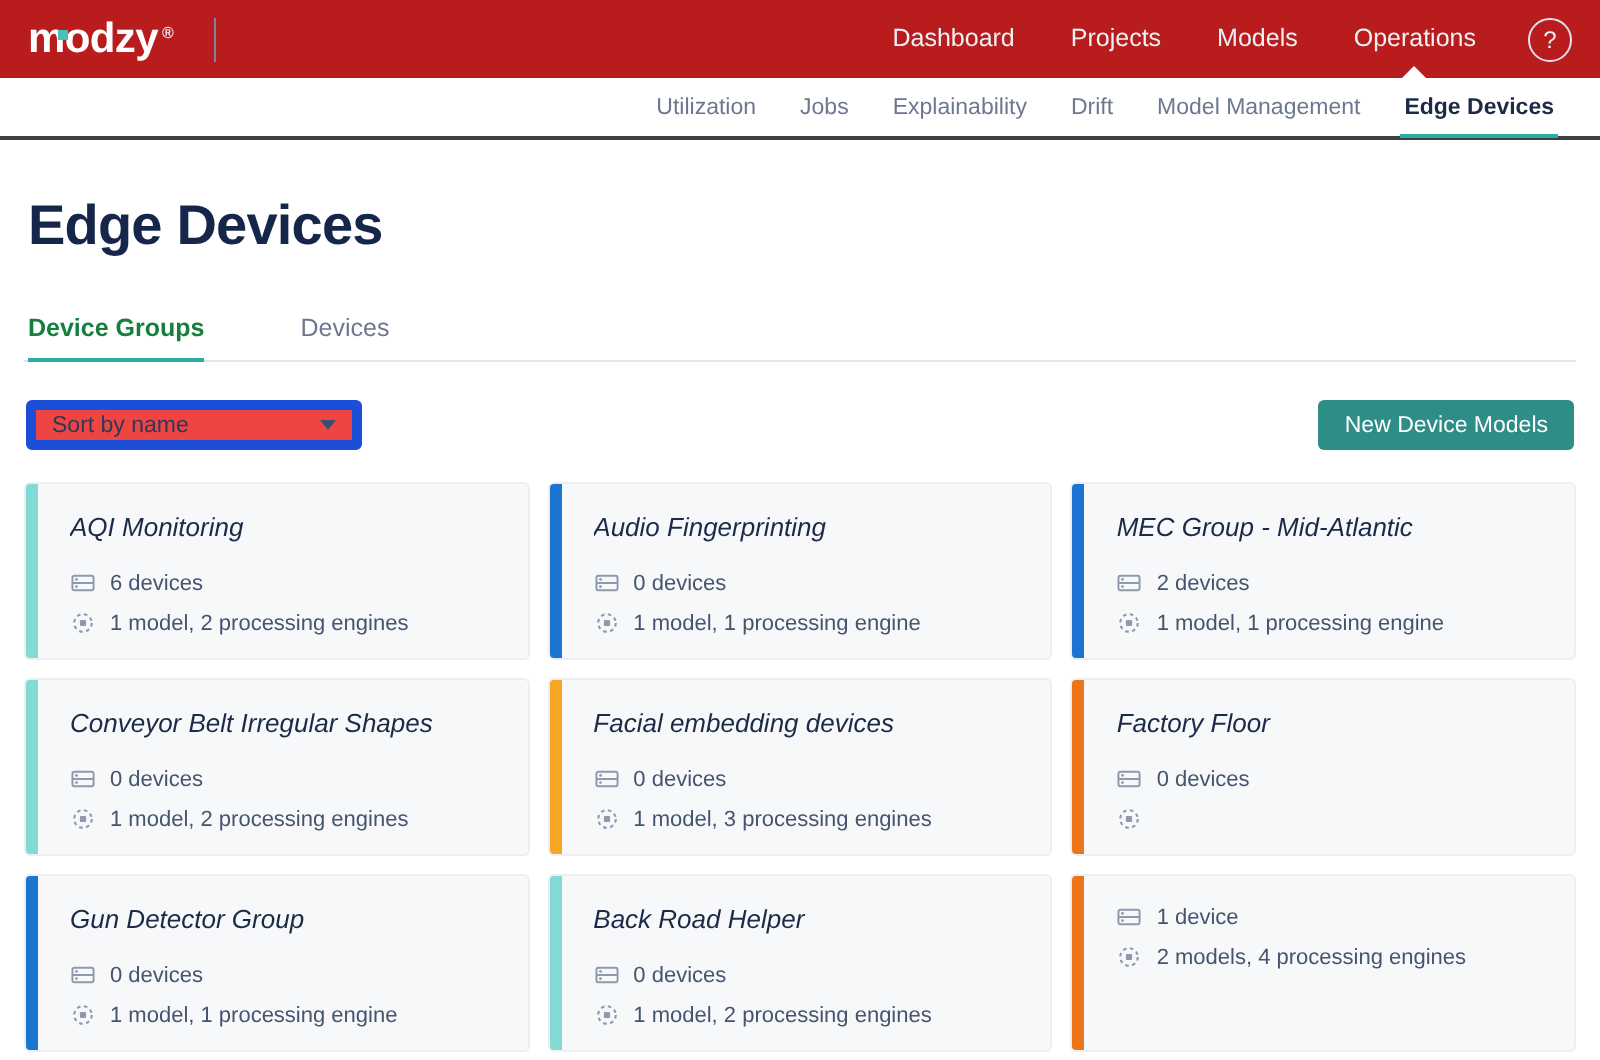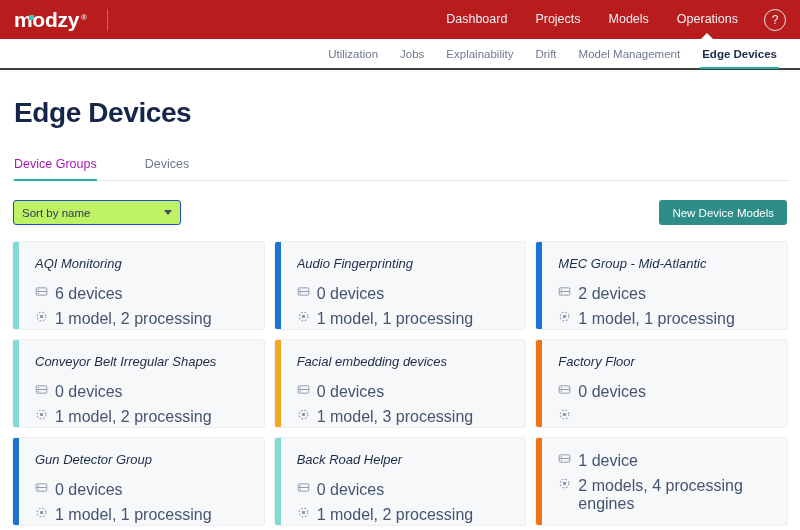--- a/index.html
+++ b/index.html
@@ -149,43 +149,43 @@
   }
   .tab {
     font-size: 12.5px;
     color: #6d7890;
     padding: 0 8px 9px 0;
     margin-right: 40px;
     cursor: pointer;
     position: relative;
     white-space: nowrap;
   }
-  .tab.active { color: #a21caf; font-weight: normal; }
+  .tab.active { color: #15803d; font-weight: bold; }
   .tab.active::after {
     content: "";
     position: absolute;
     left: 0; right: 8px;
     bottom: -1px;
     height: 2.5px;
     background: #2aada3;
   }
 
   .toolbar {
     margin-top: 19px;
     display: flex;
     align-items: center;
     justify-content: space-between;
     padding: 0 1px;
   }
   .select {
     width: 168px;
     height: 25px;
-    border: 1px solid #1d4ed8;
+    border: 5px solid #1d4ed8;
     border-radius: 3px;
-    background: #bef264;
+    background: #ef4444;
     display: flex;
     align-items: center;
     padding: 0 8px;
     font-size: 11.5px;
     color: #2d3a55;
     cursor: pointer;
     justify-content: space-between;
   }
   .chev {
     width: 0; height: 0;
@@ -233,22 +233,22 @@
     font-size: 13px;
     color: #1b2a47;
     margin-bottom: 14px;
     white-space: nowrap;
     overflow: hidden;
     text-overflow: ellipsis;
     font-style: italic;
   }
   .meta-row {
     display: flex;
-    align-items: flex-start;
-    font-size: 16px;
+    align-items: flex-end;
+    font-size: 11px;
     color: #45546f;
     margin-bottom: 7px;
   }
   .meta-icon {
     width: 13px; height: 13px;
     margin-right: 7px;
     flex: 0 0 13px;
     display: block;
   }
 </style>

